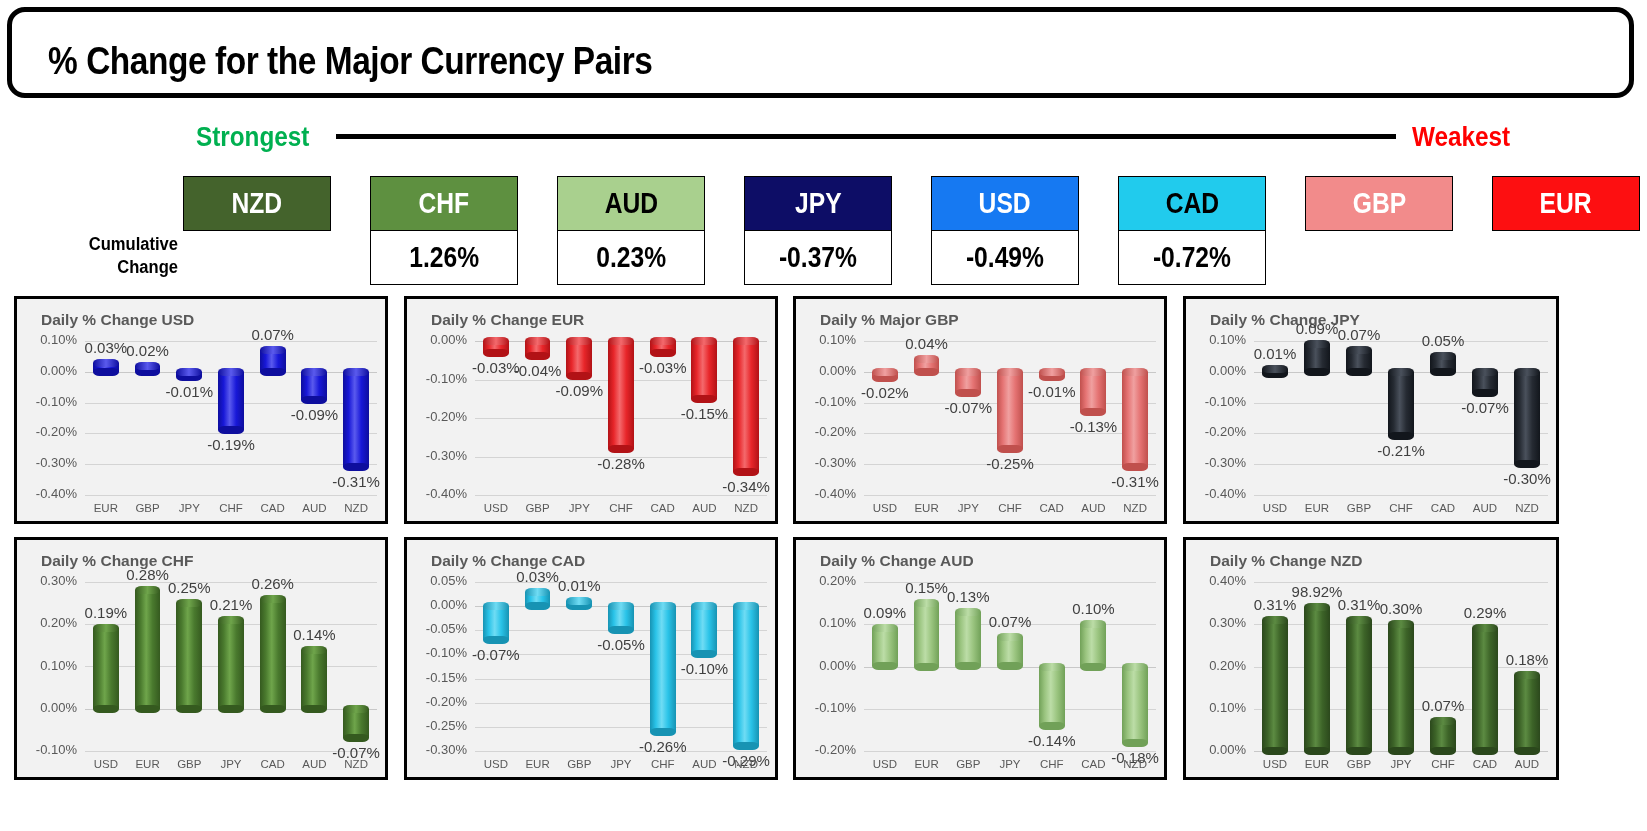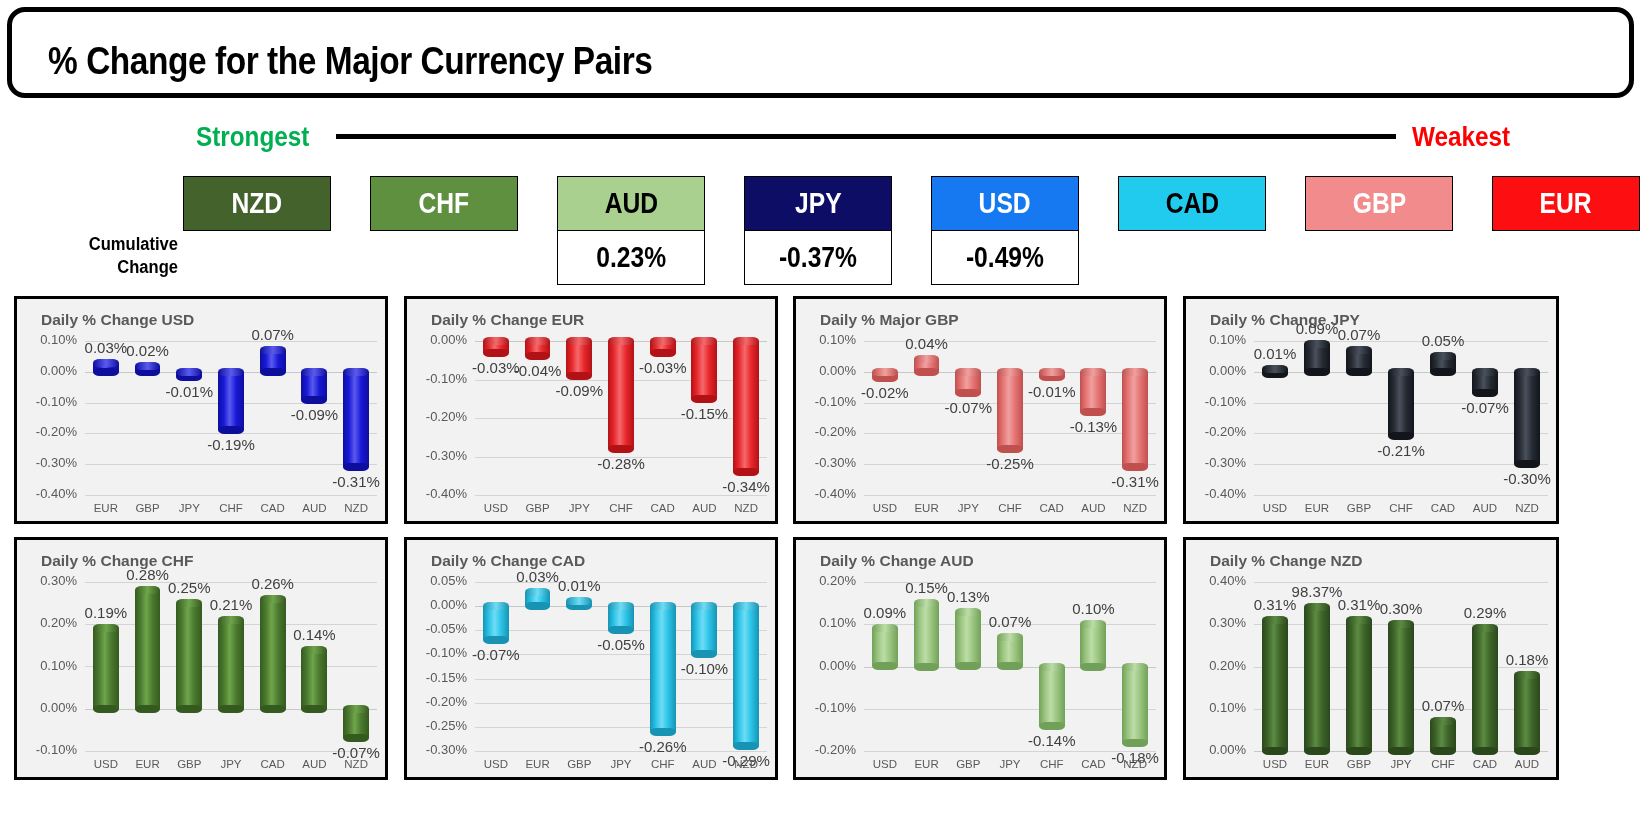--- a/index.html
+++ b/index.html
@@ -110,35 +110,37 @@
 <div class="cum-label">
   <div>Cumulative</div>
   <div>Change</div>
 </div>
 <div class="cum-row" id="cum-row">
     <div class="cur-cell" style="left: 0px;">
       <div class="cur-head" style="background: rgb(68, 99, 44); color: rgb(255, 255, 255);"><span>NZD</span></div>
     </div>
     <div class="cur-cell" style="left: 187px;">
       <div class="cur-head" style="background: rgb(94, 144, 64); color: rgb(255, 255, 255);"><span>CHF</span></div>
+      <div class="cur-val"><span>1.26%</span></div>
     </div>
     <div class="cur-cell" style="left: 374px;">
       <div class="cur-head" style="background: rgb(169, 208, 142); color: rgb(0, 0, 0);"><span>AUD</span></div>
       <div class="cur-val"><span>0.23%</span></div>
     </div>
     <div class="cur-cell" style="left: 561px;">
       <div class="cur-head" style="background: rgb(13, 13, 102); color: rgb(255, 255, 255);"><span>JPY</span></div>
       <div class="cur-val"><span>-0.37%</span></div>
     </div>
     <div class="cur-cell" style="left: 748px;">
       <div class="cur-head" style="background: rgb(22, 121, 242); color: rgb(255, 255, 255);"><span>USD</span></div>
       <div class="cur-val"><span>-0.49%</span></div>
     </div>
     <div class="cur-cell" style="left: 935px;">
       <div class="cur-head" style="background: rgb(33, 203, 237); color: rgb(0, 0, 0);"><span>CAD</span></div>
+      <div class="cur-val"><span>-0.72%</span></div>
     </div>
     <div class="cur-cell" style="left: 1122px;">
       <div class="cur-head" style="background: rgb(242, 139, 139); color: rgb(255, 255, 255);"><span>GBP</span></div>
     </div>
     <div class="cur-cell" style="left: 1309px;">
       <div class="cur-head" style="background: rgb(253, 15, 17); color: rgb(255, 255, 255);"><span>EUR</span></div>
     </div>
   </div>
 
 <div id="charts">
@@ -605,21 +607,21 @@
         <div class="cap capBot" style="background: rgb(43, 72, 28);"></div>
         <div class="cap capTop" style="background: linear-gradient(to right, rgb(43, 72, 28), rgb(92, 139, 66), rgb(43, 72, 28));"></div>
       </div>
       <div class="dlabel" style="width: 63px; left: 57.5px; top: 56.025px;">0.31%</div>
       <div class="xtick" style="width: 42px; left: 68px; top: 218px;">USD</div>
       <div class="bar" style="left: 117.98px; top: 63.35px; width: 26.04px; height: 151.65px;">
         <div class="body" style="background: linear-gradient(to right, rgb(43, 72, 28) 0%, rgb(61, 100, 40) 22%, rgb(92, 139, 66) 45%, rgb(61, 100, 40) 70%, rgb(43, 72, 28) 100%);"></div>
         <div class="cap capBot" style="background: rgb(43, 72, 28);"></div>
         <div class="cap capTop" style="background: linear-gradient(to right, rgb(43, 72, 28), rgb(92, 139, 66), rgb(43, 72, 28));"></div>
       </div>
-      <div class="dlabel" style="width: 63px; left: 99.5px; top: 43.35px;">98.37%</div>
+      <div class="dlabel" style="width: 63px; left: 99.5px; top: 43.35px;">98.92%</div>
       <div class="xtick" style="width: 42px; left: 110px; top: 218px;">EUR</div>
       <div class="bar" style="left: 159.98px; top: 76.025px; width: 26.04px; height: 138.975px;">
         <div class="body" style="background: linear-gradient(to right, rgb(43, 72, 28) 0%, rgb(61, 100, 40) 22%, rgb(92, 139, 66) 45%, rgb(61, 100, 40) 70%, rgb(43, 72, 28) 100%);"></div>
         <div class="cap capBot" style="background: rgb(43, 72, 28);"></div>
         <div class="cap capTop" style="background: linear-gradient(to right, rgb(43, 72, 28), rgb(92, 139, 66), rgb(43, 72, 28));"></div>
       </div>
       <div class="dlabel" style="width: 63px; left: 141.5px; top: 56.025px;">0.31%</div>
       <div class="xtick" style="width: 42px; left: 152px; top: 218px;">GBP</div>
       <div class="bar" style="left: 201.98px; top: 80.25px; width: 26.04px; height: 134.75px;">
         <div class="body" style="background: linear-gradient(to right, rgb(43, 72, 28) 0%, rgb(61, 100, 40) 22%, rgb(92, 139, 66) 45%, rgb(61, 100, 40) 70%, rgb(43, 72, 28) 100%);"></div>

